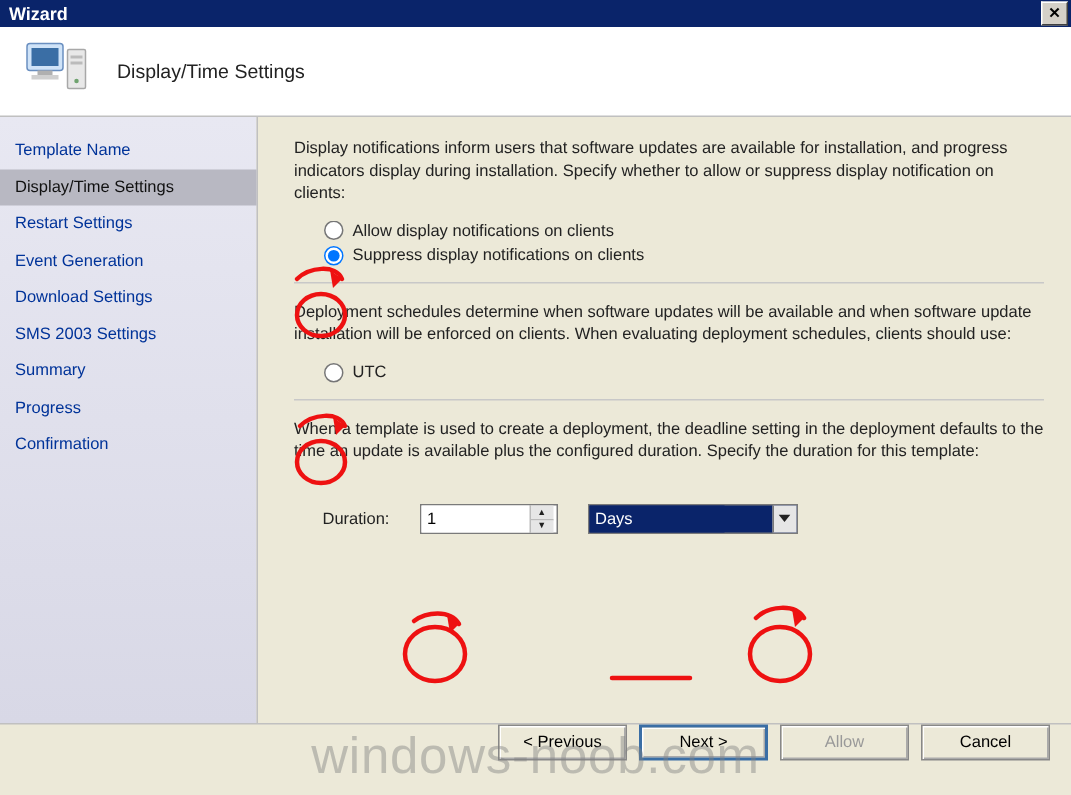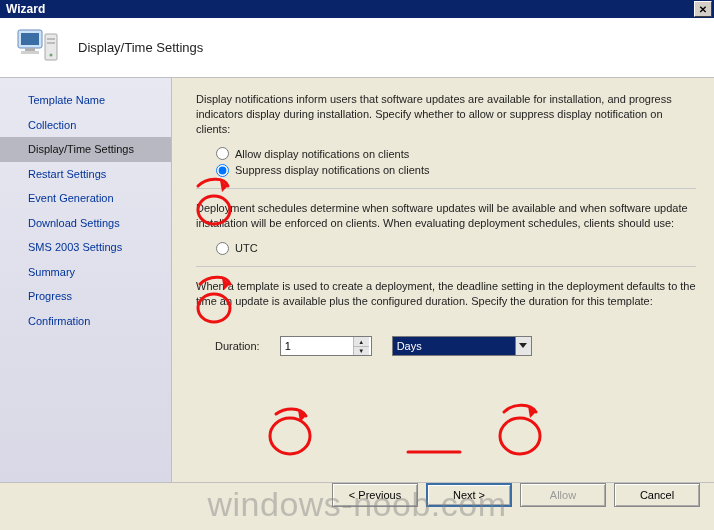--- a/index.html
+++ b/index.html
@@ -53,21 +53,21 @@
     display: flex;
     height: calc(100% - 22px - 60px - 44px);
   }
   .sidebar {
     width: 172px;
     background: linear-gradient(180deg, #e8e8f2 0%, #d8d8e6 100%);
     border-right: 1px solid #c0c0c0;
     padding: 10px 0;
   }
   .sidebar .item {
-    padding: 4px 28px;
+    padding: 4px 10px;
     color: #003399;
     cursor: pointer;
     line-height: 1.5;
   }
   .sidebar .item.active {
     background: #b8b8c2;
     color: #111;
   }
   .main {
     flex: 1;
@@ -203,21 +203,20 @@
       <rect x="31" y="16" width="8" height="2" fill="#bbb"></rect>
       <circle cx="35" cy="29" r="1.5" fill="#6fa36f"></circle>
     </svg>
   </span>
   <span class="heading">Display/Time Settings</span>
 </div>
 
 <div class="content">
   <div class="sidebar">
     <div class="item">Template Name</div>
-    <div class="item">Collection</div>
     <div class="item active">Display/Time Settings</div>
     <div class="item">Restart Settings</div>
     <div class="item">Event Generation</div>
     <div class="item">Download Settings</div>
     <div class="item">SMS 2003 Settings</div>
     <div class="item">Summary</div>
     <div class="item">Progress</div>
     <div class="item">Confirmation</div>
   </div>
 

